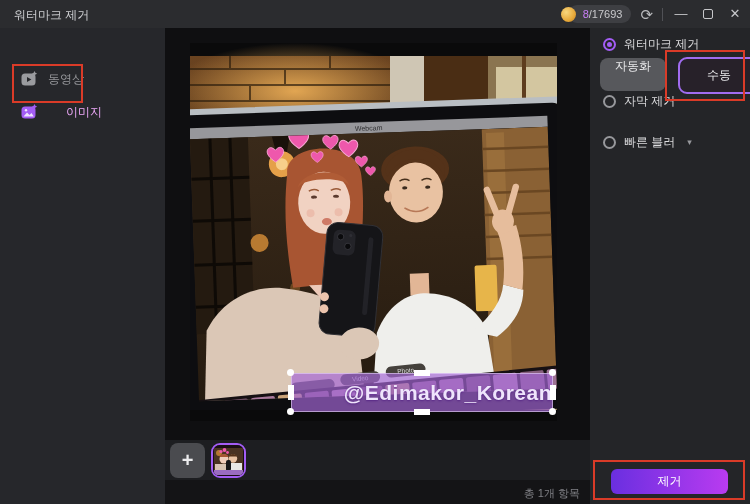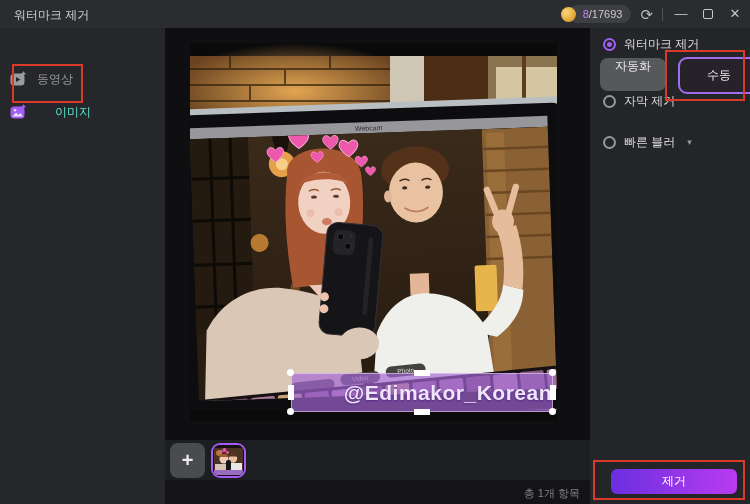--- a/index.html
+++ b/index.html
@@ -18,23 +18,23 @@
              padding:0 9px 0 15px; font-size:11px; color:#c9c9cc; position:relative; z-index:1; }
   .credits .used { color:#c77ef7; }
   .refresh { color:#b9babd; font-size:15px; line-height:1; cursor:default; }
   .tb-divider { width:1px; height:13px; background:#505156; }
   .tb-btn { color:#c6c7ca; font-size:13px; width:18px; text-align:center; line-height:28px; }
   .max-box { width:10px; height:10px; border:1.5px solid #c6c7ca; border-radius:2px; margin:0 4px; }
 
   
   .sidebar { position:absolute; left:0; top:28px; width:165px; height:476px; background:#26272b; }
   .side-item { position:absolute; left:0; width:165px; height:30px; display:flex; align-items:center;
-               gap:10px; padding-left:10px; font-size:12px; color:#96979b; }
+               gap:10px; padding-left:21px; font-size:12px; color:#96979b; }
   .side-item .ic { width:17px; height:17px; display:block; }
-  .side-item.active { color:#5eead4;gap:28px; }
+  .side-item.active { color:#f0abfc;gap:28px; }
 
   
   .red-box { position:absolute; border:2px solid #da3b28; z-index:40; }
   .red-a { left:12px;  top:64px;  width:71px;  height:39px; }
   .red-b { left:665px; top:50px;  width:80px;  height:51px; }
   .red-c { left:593px; top:460px; width:152px; height:40px; }
 
   
   .preview { position:absolute; left:165px; top:28px; width:425px; height:412px; background:#0f0f11; }
   .photo { position:absolute; left:25px; top:15px; width:367px; height:378px; background:#000; overflow:hidden; }
@@ -76,21 +76,21 @@
   .radio.on::after { content:""; position:absolute; left:2px; top:2px; width:5px; height:5px;
                      border-radius:50%; background:#a35df5; }
   .radio.off { border:2px solid #97989c; }
   .caret { color:#97989c; font-size:9px; margin-left:4px; }
   .btn-auto { position:absolute; left:10px; top:30px; width:66px; height:33px; background:#57585c;
               border-radius:8px; color:#ececee; font-size:12px;
               display:flex; align-items:flex-start; justify-content:center; }
   .btn-manual { position:absolute; left:88px; top:29px; width:82px; height:37px; background:#272129;
               border:2px solid #a06cf0; border-radius:9px; color:#ececee; font-size:12px;
               display:flex; align-items:center; justify-content:center; }
-  .btn-remove { position:absolute; left:21px; top:441px; width:126px; height:25px; border-radius:6px;
+  .btn-remove { position:absolute; left:21px; top:441px; width:117px; height:25px; border-radius:6px;
               background:linear-gradient(90deg,#6a2fe0,#b93bf0); color:#fff; font-size:12px;
               display:flex; align-items:center; justify-content:center; }
 </style>
 </head>
 <body>
 
 <div class="window">
 
   <div class="titlebar">
     <div class="app-title">워터마크 제거</div>

